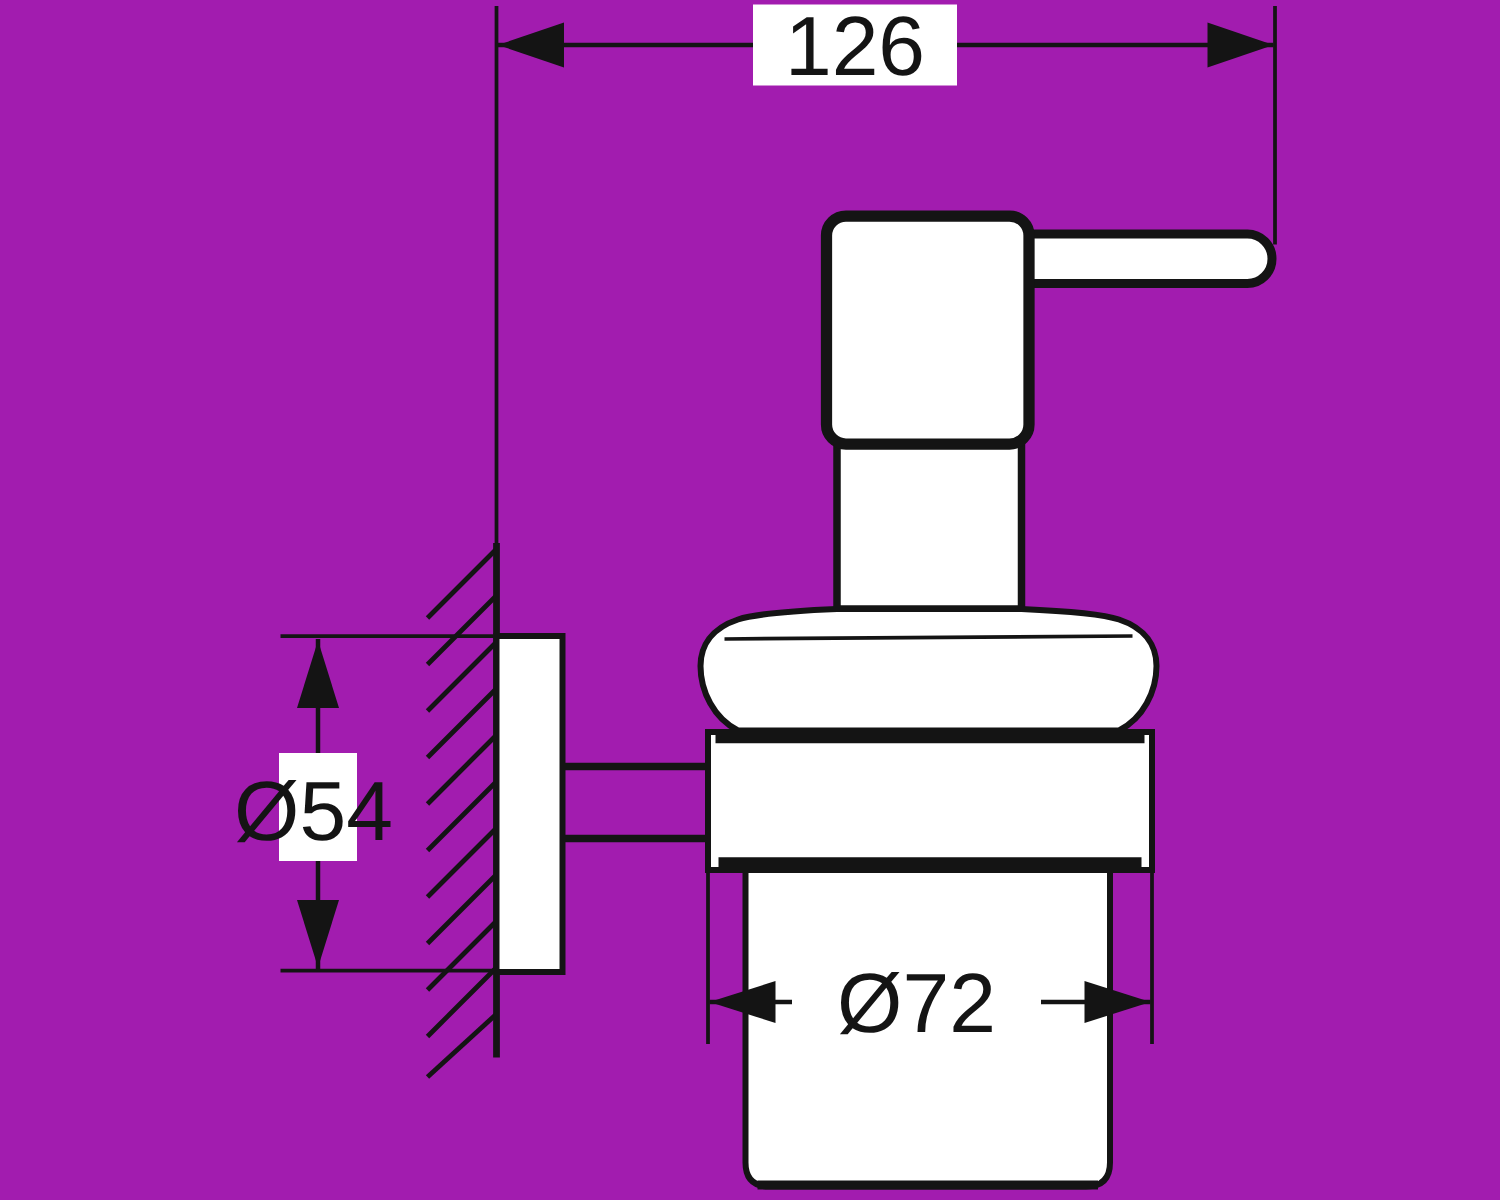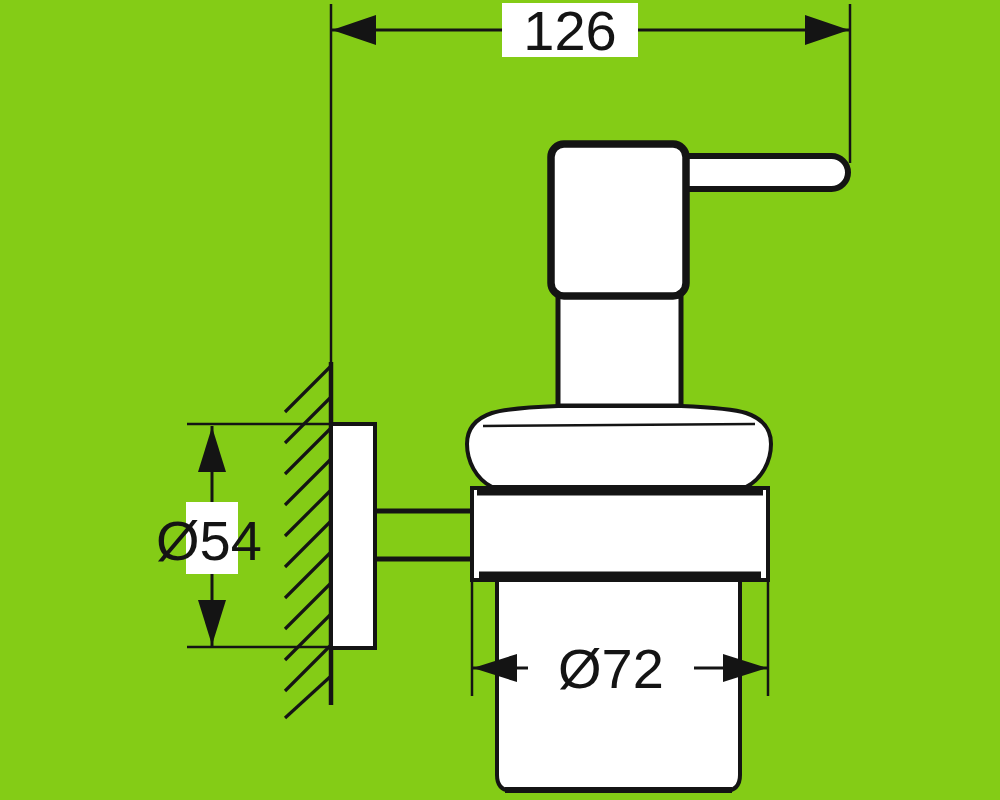--- a/index.html
+++ b/index.html
@@ -1,16 +1,16 @@
 <!DOCTYPE html>
 <html style="--line: #141414;"><head>
 <meta charset="utf-8">
 <style>
   html,body{margin:0;padding:0;background:#ffffff;}
-  .stage{position:relative;width:1000px;height:800px;background:#84cc16;overflow:hidden;}
+  .stage{position:relative;width:1000px;height:800px;background:#a21caf;overflow:hidden;}
   svg{position:absolute;left:0;top:0;}
   .thin  {stroke:var(--line,#141414);stroke-width:2.5;fill:none;}
   .dim   {stroke:var(--line,#141414);stroke-width:3;fill:none;}
   .wall  {stroke:var(--line,#141414);stroke-width:4.5;fill:none;}
   .hatch {stroke:var(--line,#141414);stroke-width:3.2;fill:none;}
   .part4 {stroke:var(--line,#141414);stroke-width:4;fill:#ffffff;}
   .part5 {stroke:var(--line,#141414);stroke-width:5;fill:#ffffff;}
   .part6 {stroke:var(--line,#141414);stroke-width:6;fill:#ffffff;}
   .part8 {stroke:var(--line,#141414);stroke-width:7.5;fill:#ffffff;}
   .edge5 {stroke:var(--line,#141414);stroke-width:5;fill:none;}

